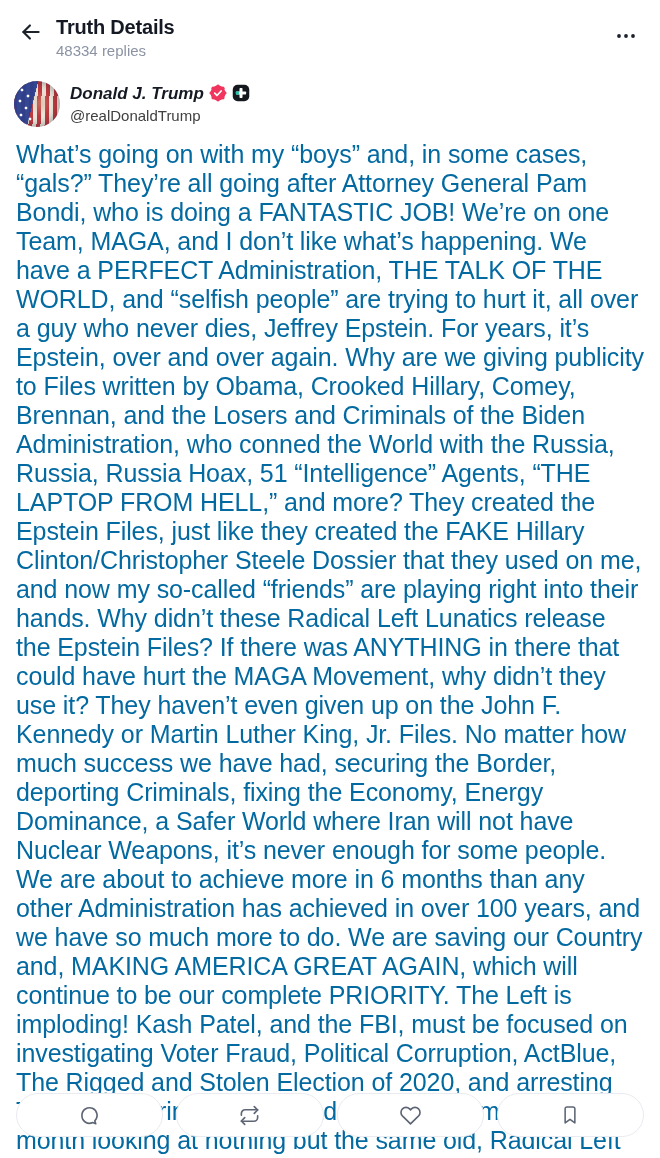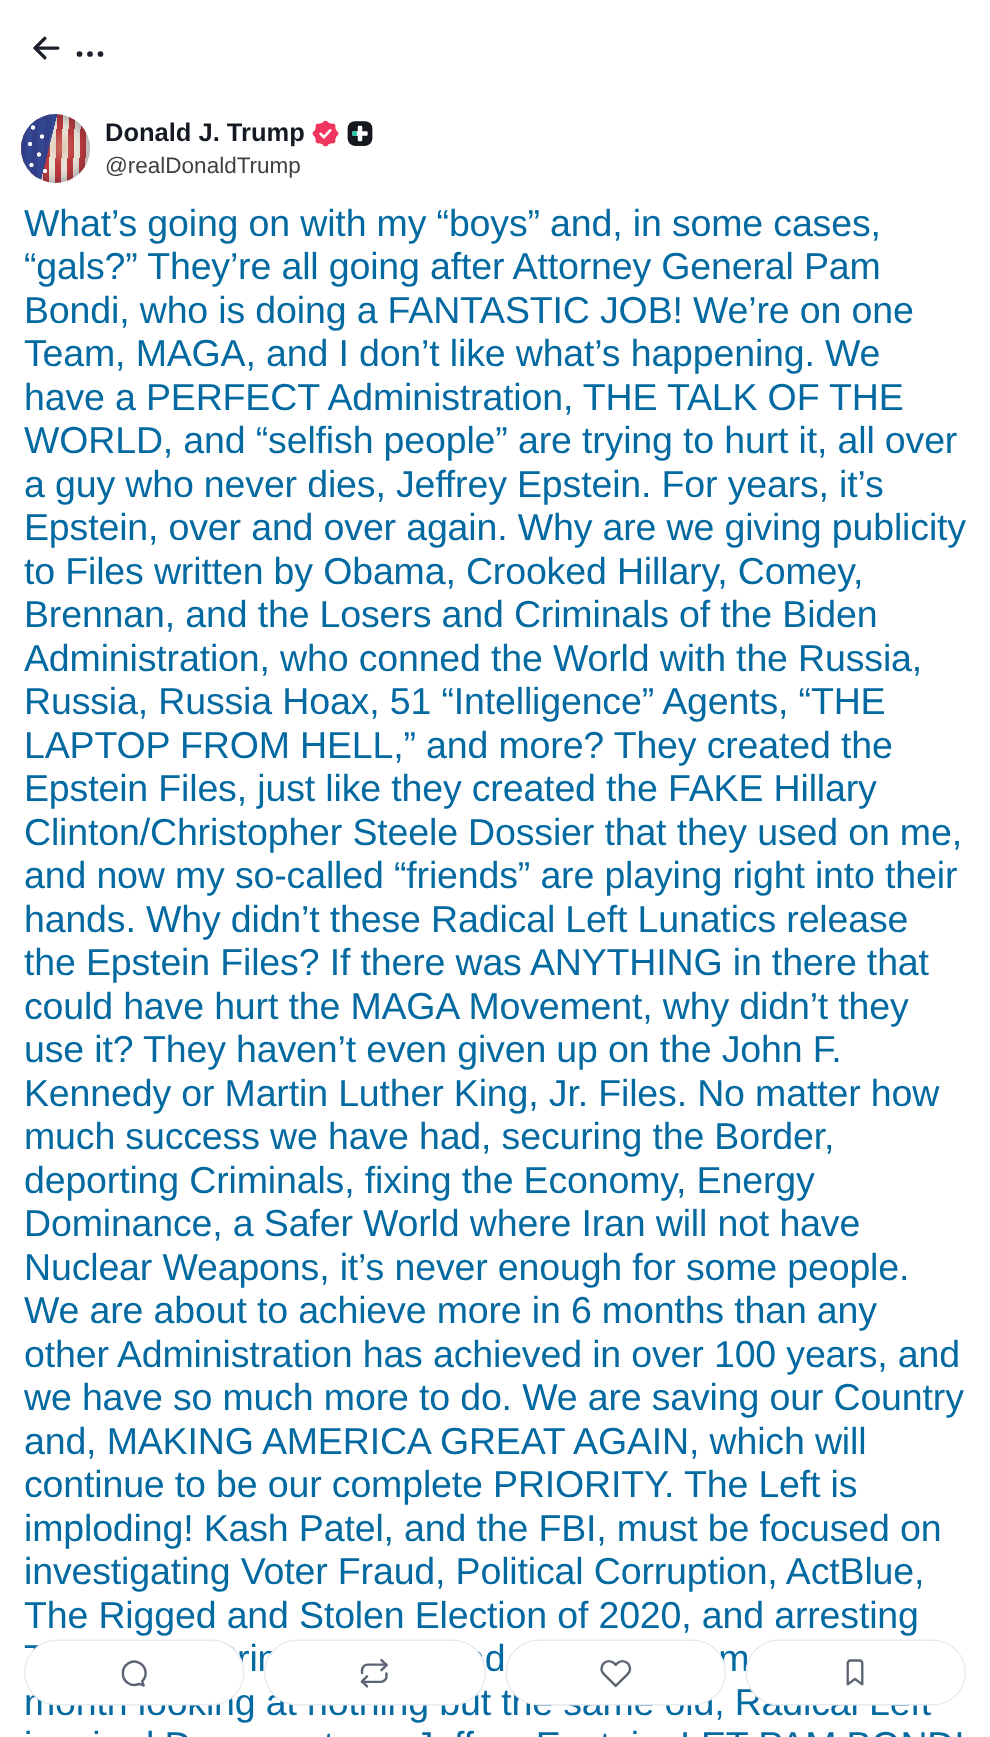--- a/index.html
+++ b/index.html
@@ -27,21 +27,21 @@
       radial-gradient(circle 2px at 8px 9px,#fff 1.2px,transparent 1.7px),
       radial-gradient(circle 2px at 14px 15px,#fff 1.2px,transparent 1.7px),
       radial-gradient(circle 2px at 6px 20px,#fff 1.2px,transparent 1.7px),
       radial-gradient(circle 2px at 12px 27px,#fff 1.2px,transparent 1.7px),
       radial-gradient(circle 2px at 7px 34px,#fff 1.2px,transparent 1.7px),
       radial-gradient(circle 2px at 16px 38px,#fff 1.2px,transparent 1.7px),
       radial-gradient(ellipse 14px 18px at 58% 48%,rgba(209,160,128,.5),transparent 70%),
       linear-gradient(104deg,rgba(43,63,142,.95) 0 42%,transparent 42.5%);
   }
   .author-meta{display:flex;flex-direction:column;min-width:0;}
-  .name-row{display:flex;align-items:center;gap:5px;}
+  .name-row{display:flex;align-items:flex-start;gap:5px;font-style:italic;}
   .display-name{font-size:17px;font-weight:700;color:#141923;cursor:pointer;}
   .badge{display:inline-flex;flex:0 0 auto;}
   .handle{font-size:15px;color:#404040;margin-top:3px;cursor:pointer;}
   
   .post-body{
     padding:13px 16px 0 16px;font-size:25px;line-height:29px;color:#0369a1;
     letter-spacing:-0.1px;white-space:pre-wrap;
   }
   
   .stats-row{display:flex;align-items:baseline;padding:18px 16px 0 16px;font-size:16px;}
@@ -63,20 +63,24 @@
 
 <div class="screen">
 
   <header>
     <button class="back-btn">
       <svg width="26" height="26" viewBox="0 0 24 24" fill="none" stroke="currentColor" stroke-width="2" stroke-linecap="round" stroke-linejoin="round">
         <path d="M19 12H5"></path>
           <path d="M11 6l-6 6 6 6"></path>
       </svg>
     </button>
+    <div class="titles">
+      <div class="page-title">Truth Details</div>
+      <div class="replies">48334 replies</div>
+    </div>
     <button class="more-btn">
       <svg width="24" height="24" viewBox="0 0 24 24" fill="currentColor">
         <circle cx="5" cy="12" r="1.9"></circle>
           <circle cx="12" cy="12" r="1.9"></circle>
           <circle cx="19" cy="12" r="1.9"></circle>
       </svg>
     </button>
   </header>
 
   <article class="post">

